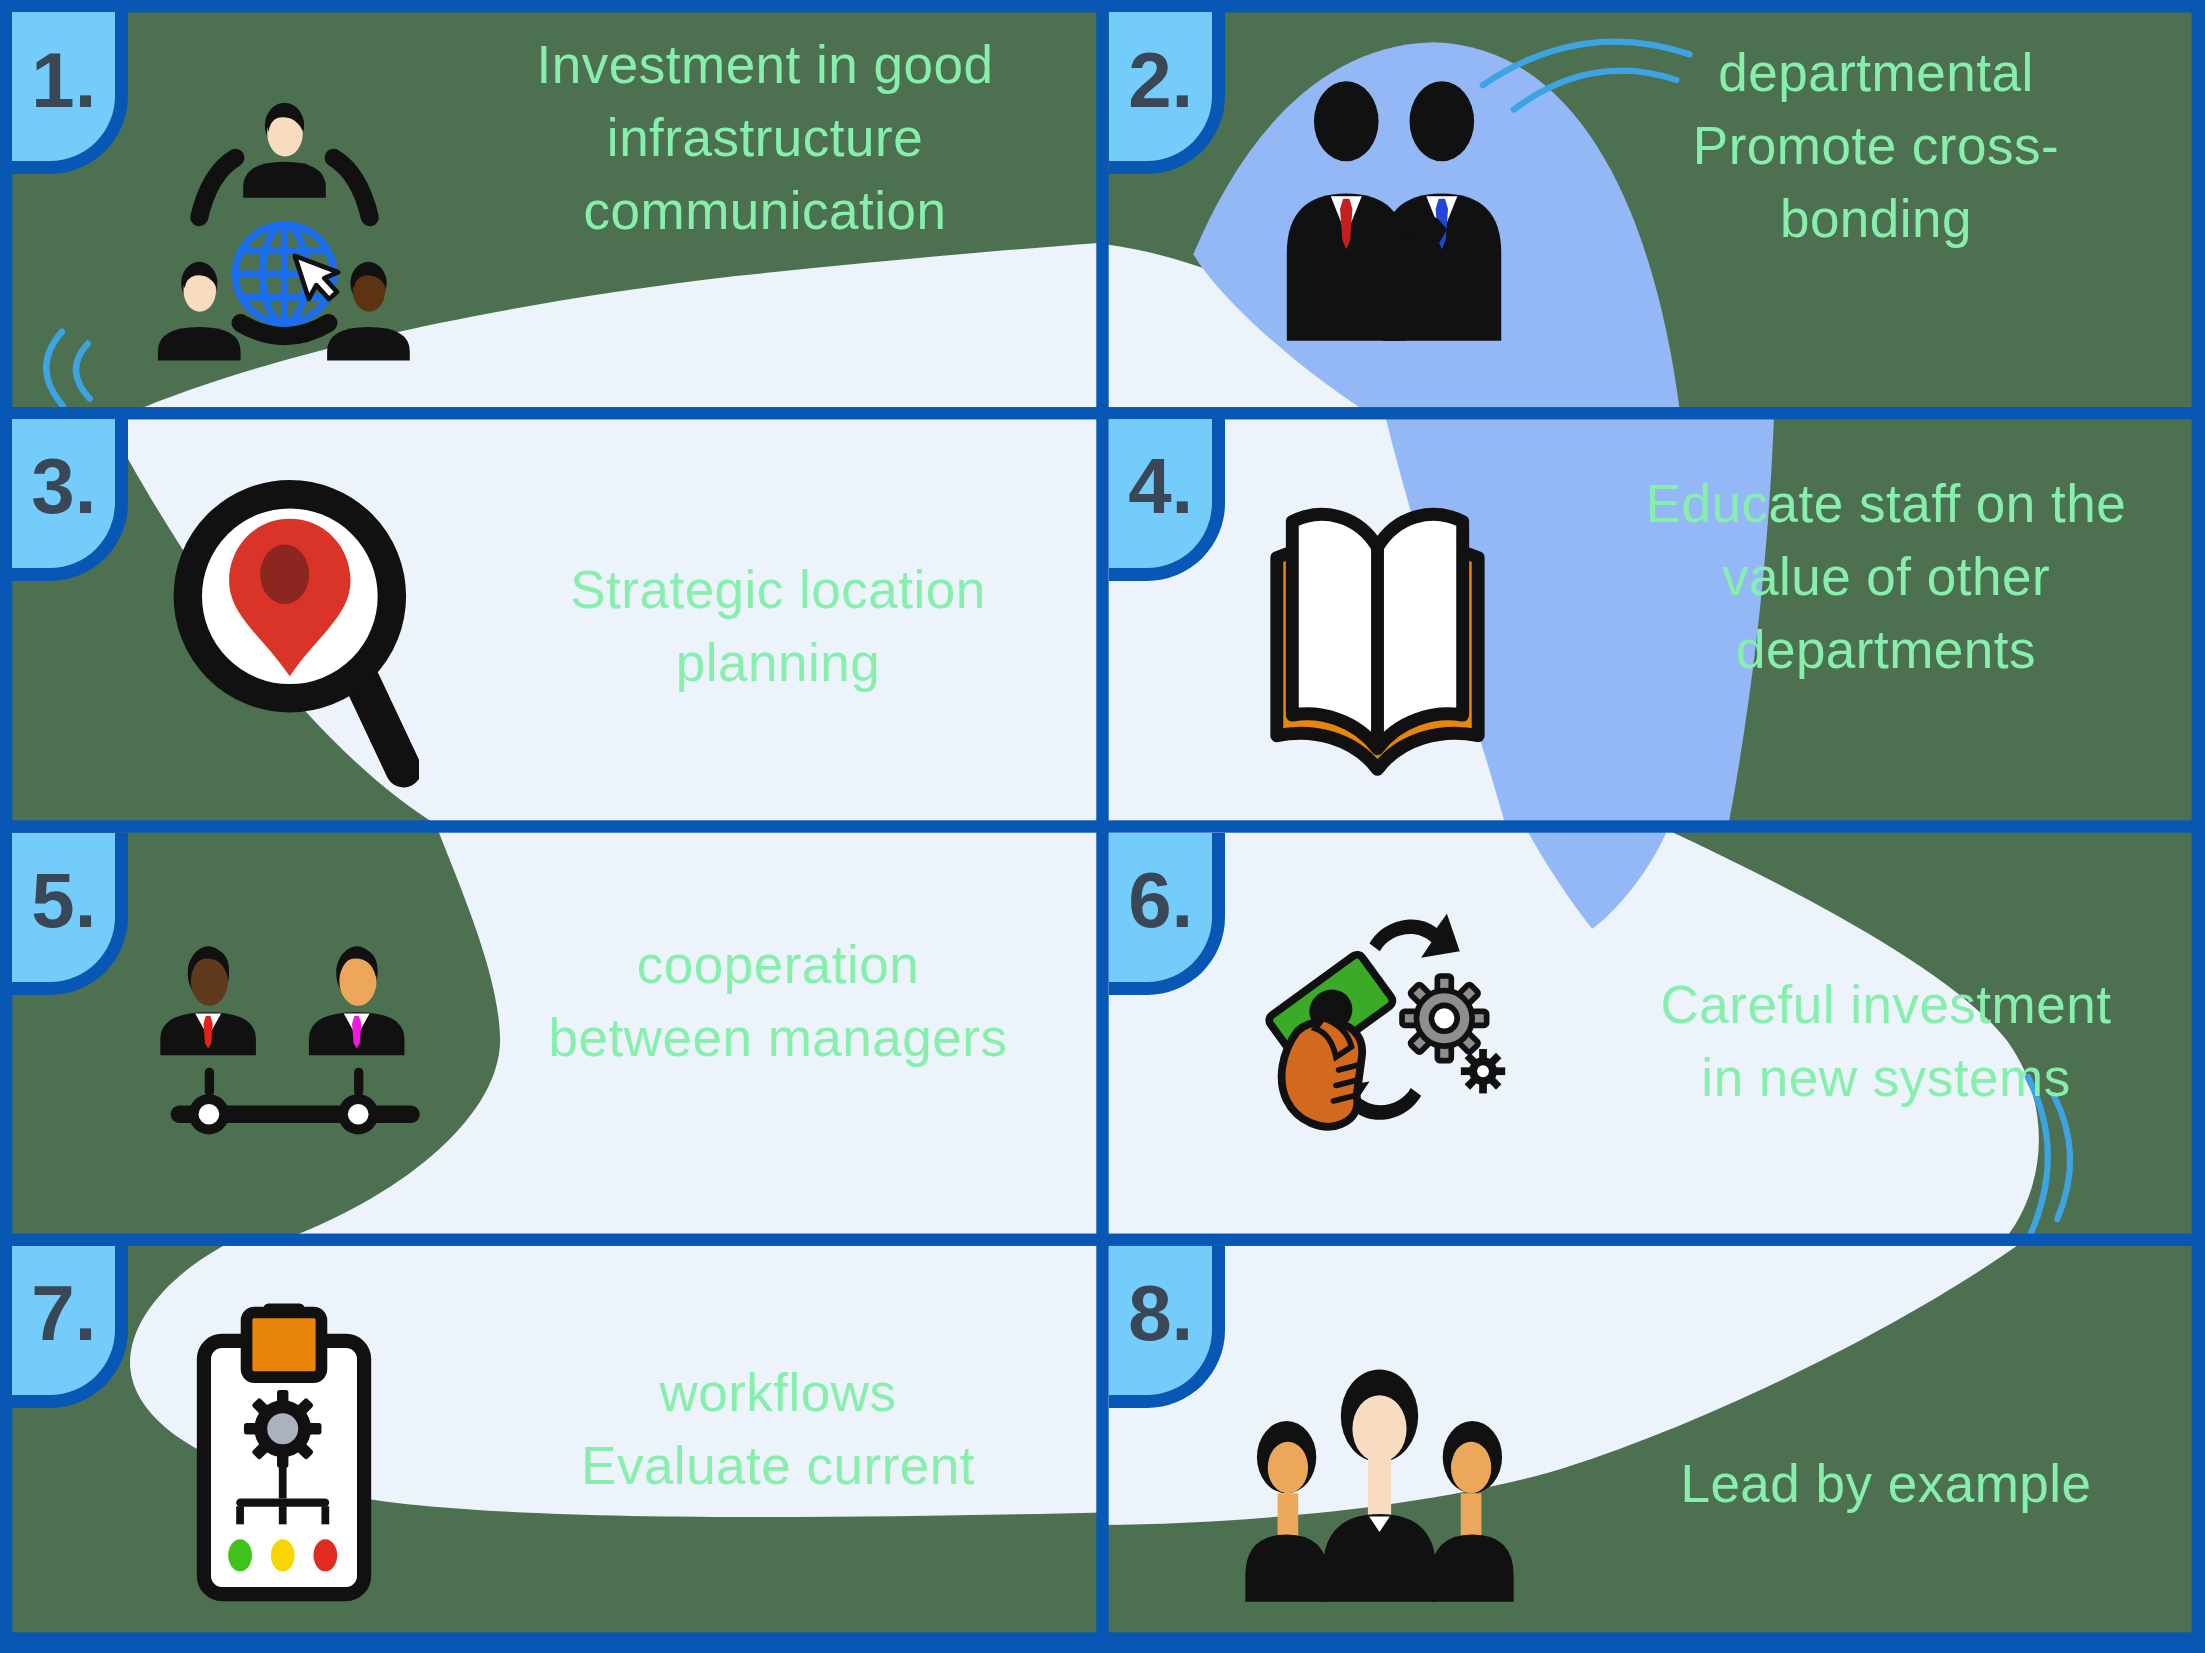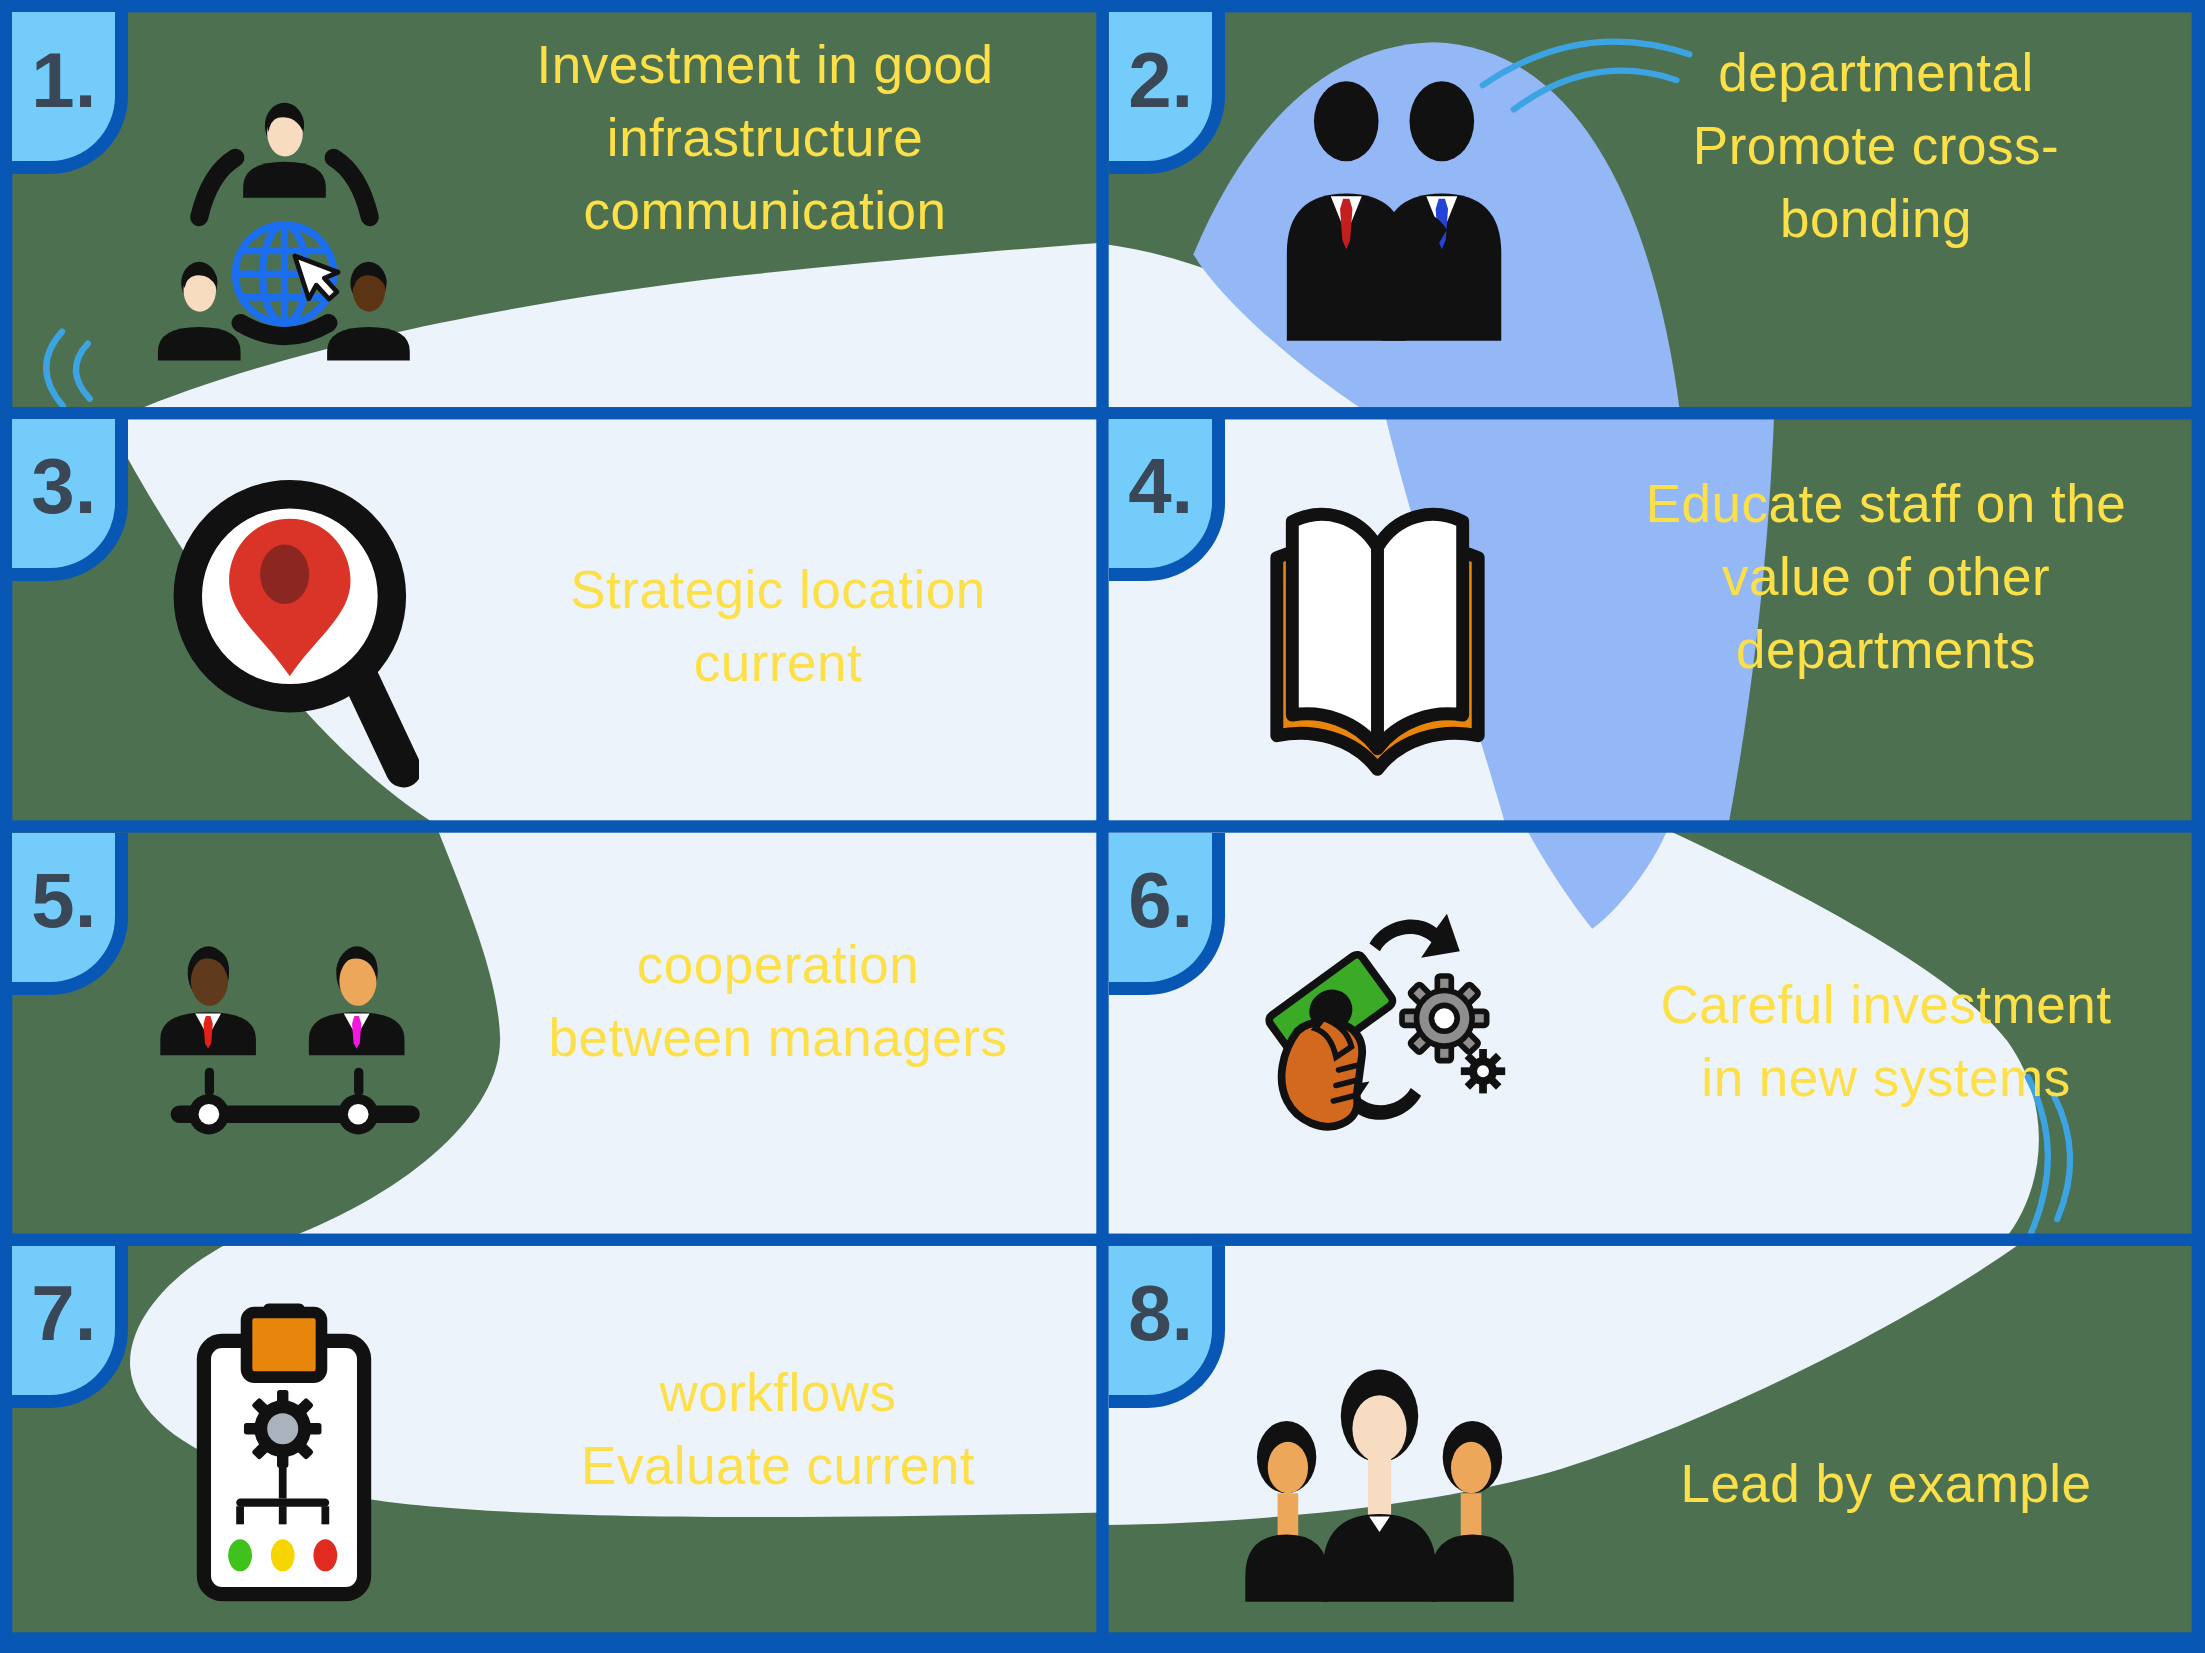--- a/index.html
+++ b/index.html
@@ -10,21 +10,21 @@
   #cell-1{left:0;top:0;}     #cell-2{left:1103px;top:0;}
   #cell-3{left:0;top:413px;} #cell-4{left:1103px;top:413px;}
   #cell-5{left:0;top:827px;}#cell-6{left:1103px;top:827px;}
   #cell-7{left:0;top:1240px;}#cell-8{left:1103px;top:1240px;}
   .badge{position:absolute;width:103px;height:149px;background:#73ccf9;
          border-right:13.4px solid #0857b5;border-bottom:13.4px solid #0857b5;
          border-radius:0 0 78px 0;display:flex;align-items:center;justify-content:center;}
   .badge .num{font-size:78px;font-weight:700;color:#3a4757;margin-top:-13.4px;}
   .bx-l{left:12.4px;} .bx-r{left:6.2px;} .by-1{top:12.4px;} .by-n{top:6.2px;}
   .title{position:absolute;text-align:center;font-size:53px;line-height:1.38;
-         font-weight:500;color:#fde047;letter-spacing:0.5px;}
+         font-weight:500;color:#86efac;letter-spacing:0.5px;}
   .icon{position:absolute;}
 </style>
 </head>
 <body>
 
 <div id="poster">
 
   <svg id="bg" viewBox="0 0 4268 3200" preserveAspectRatio="none">
 
     <rect x="0" y="0" width="4268" height="3200" fill="#4d7150"></rect>
@@ -148,21 +148,21 @@
       <span class="num">3.</span>
     </div>
     <svg class="icon" style="left:171px;top:36px;width:248px;height:341px" viewBox="0 0 96 132">
       <line x1="74" y1="90" x2="90" y2="124" stroke="#111" stroke-width="14" stroke-linecap="round"></line>
       <circle cx="46" cy="57" r="39.5" fill="#fff" stroke="#111" stroke-width="11"></circle>
       <path d="M46,27 C59.5,27 69.5,38 69.5,51 C69.5,64.5 56,73 46,88 C36,73 22.5,64.5 22.5,51 C22.5,38 32.5,27 46,27 Z" fill="#da3327"></path>
       <ellipse cx="44" cy="48.5" rx="9.5" ry="11.5" fill="#8c2620"></ellipse>
     </svg>
     <div class="title" style="left:468px;top:140px;width:620px">
         <div>Strategic location</div>
-        <div>current</div>
+        <div>planning</div>
       </div>
   </div>
 
   <div class="cell" id="cell-4">
     <div class="badge bx-r by-n">
       <span class="num">4.</span>
     </div>
     <svg class="icon" style="left:148px;top:67px;width:253px;height:305px" viewBox="0 0 98 118">
       <path d="M49,112 C40,100 24,96 10,99 L10,30 C24,24 40,26 49,36 C58,26 74,24 88,30 L88,99 C74,96 58,100 49,112 Z" fill="#e8860c" stroke="#111" stroke-width="5" stroke-linejoin="round"></path>
       <path d="M49,104 C41,93 27,89 16,91 L16,16 C28,10 42,14 49,26 C56,14 70,10 82,16 L82,91 C71,89 57,93 49,104 Z" fill="#fff" stroke="#111" stroke-width="5" stroke-linejoin="round"></path>

